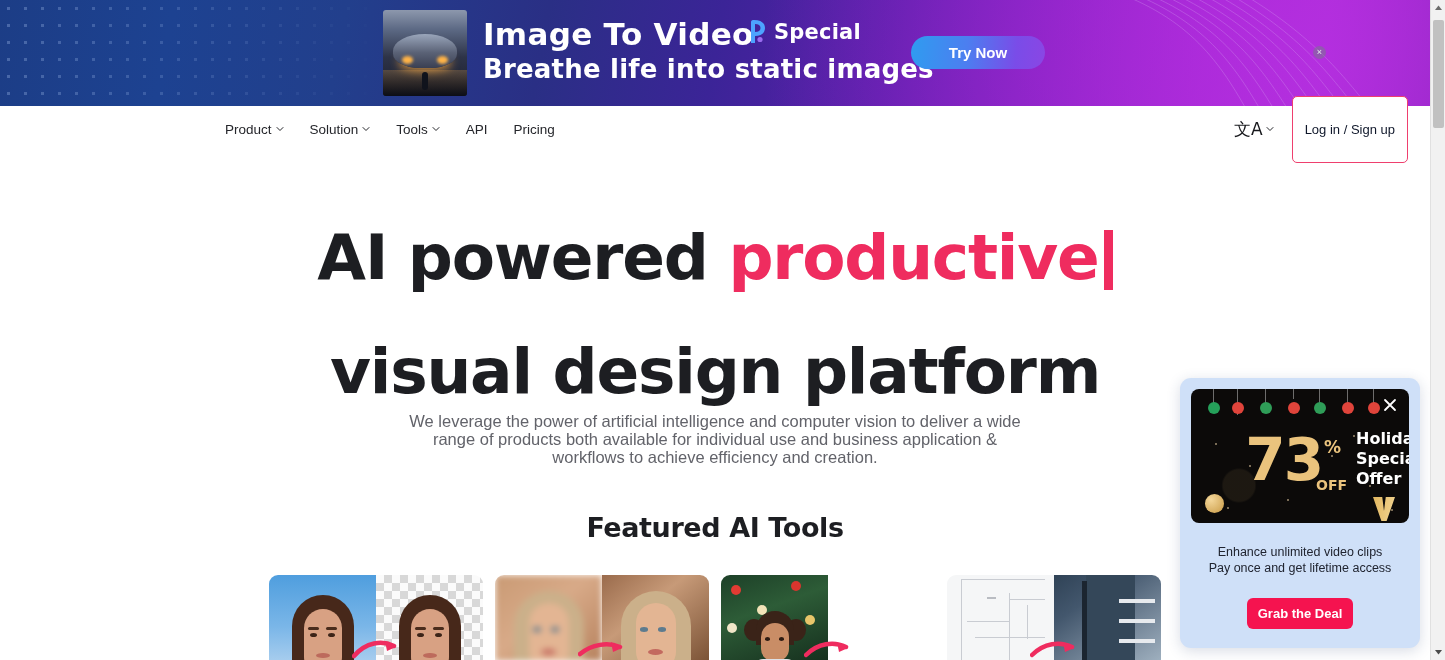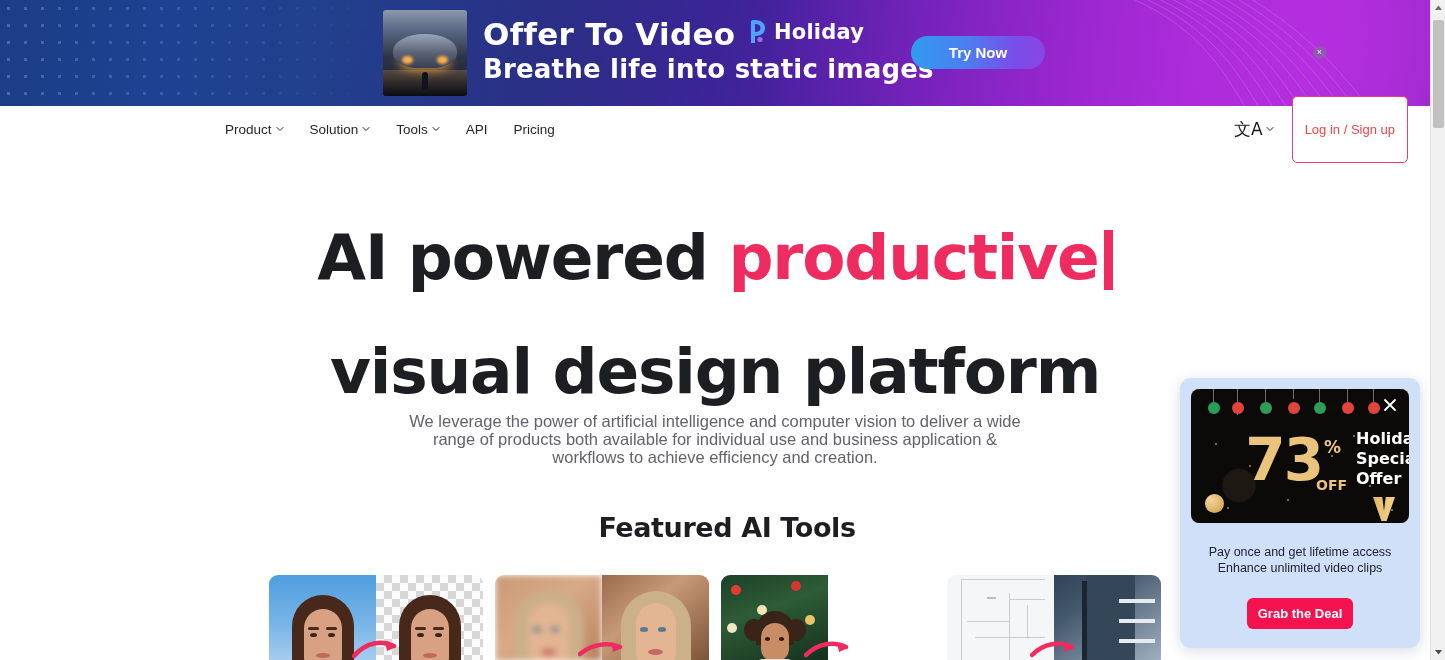--- a/index.html
+++ b/index.html
@@ -111,21 +111,21 @@
     position: absolute; right: 37px; top: 106px; height: 46px;
     display: flex; align-items: center; gap: 18px;
   }
   .lang { display: flex; align-items: center; gap: 3px; cursor: pointer; }
   .lang-glyph {
     font-size: 17px; color: #17181c; line-height: 1;
     font-family: "DejaVu Sans", sans-serif;
   }
   .login-btn {
     border: 1.2px solid #ef3f6e; border-radius: 5px;
-    padding: 25px 12px; background: #fff; color: #ef4444;
+    padding: 25px 12px; background: #fff; color: #0f172a;
     font-size: 13px; cursor: pointer; white-space: nowrap;
     font-family: "Liberation Sans", sans-serif;
   }
 
   
   .hero { position: absolute; left: 0; top: 152px; width: 1430px; }
   .hero h1 {
     text-align: center; color: #1d1e22;
     font-size: 63px; font-weight: 700; line-height: 1.02; letter-spacing: -1.2px;
     font-family: "DejaVu Sans", sans-serif;
@@ -141,21 +141,20 @@
     margin: 7px auto 0; width: 636px; text-align: center;
     font-size: 16.5px; line-height: 1.12; color: #62636a;
     font-family: "Liberation Sans", sans-serif;
   }
 
   
   .section-title {
     position: absolute; left: 0; top: 512px; width: 1430px; text-align: center;
     font-size: 27px; font-weight: 700; color: #1d1e22; letter-spacing: -.4px;
     font-family: "DejaVu Sans", sans-serif;
-    margin-left: 12px;
   }
   .cards { position: absolute; left: 269px; top: 575px; display: flex; gap: 12px; }
   .card {
     width: 214px; height: 86px; border-radius: 9px 9px 0 0;
     overflow: hidden; position: relative; cursor: pointer; display: flex;
   }
   .half { width: 50%; height: 100%; position: relative; overflow: hidden; }
   .checker {
     background-image:
       linear-gradient(45deg, #d8d8d8 25%, transparent 25%, transparent 75%, #d8d8d8 75%),
@@ -351,30 +350,30 @@
     </svg>
 
     <div class="ad-thumb">
       <div class="craft"></div>
       <div class="glow1"></div>
         <div class="glow2"></div>
       <div class="floor"></div>
       <div class="person"></div>
     </div>
 
-    <div class="ad-title">Offer To Video</div>
+    <div class="ad-title">Image To Video</div>
 
     <div class="ad-logo">
       <span class="ad-logo-mark">
         <svg width="19" height="25" viewBox="0 0 19 25">
           <path d="M3 24 L3 3 C3 1.5 4.2 1 6 1 C13 1 17 4 17 9 C17 14 13 17 7 17 L7 13 C10.5 13 12.5 11.5 12.5 9 C12.5 6.5 10.5 5 7 5 L7 24 Z" fill="#4da3ff"></path>
           <circle cx="12" cy="20.5" r="2.6" fill="#9b6cf0"></circle>
         </svg>
       </span>
-      <span class="ad-logo-text">Holiday</span>
+      <span class="ad-logo-text">Special</span>
     </div>
 
     <div class="ad-sub">Breathe life into static images</div>
     <button class="ad-cta">Try Now</button>
     <button class="ad-close">×</button>
   </div>
 
   <div class="nav"></div>
 
   <div class="nav-links">
@@ -557,22 +556,22 @@
       <div class="promo-head">Holiday Special Offer</div>
       <div class="promo-ball"></div>
       <div class="promo-ribbon"></div>
       <button class="promo-close">
         <svg width="16" height="16" viewBox="0 0 16 16">
             <path d="M3 3 L13 13 M13 3 L3 13" stroke="#ffffff" stroke-width="1.8" stroke-linecap="round"></path>
           </svg>
       </button>
     </div>
     <div class="promo-lines">
+      <div>Enhance unlimited video clips</div>
       <div>Pay once and get lifetime access</div>
-      <div>Enhance unlimited video clips</div>
     </div>
     <button class="promo-btn">Grab the Deal</button>
   </div>
 
   <div class="sb">
     <div class="sb-up">
       <svg width="15" height="16" viewBox="0 0 15 16">
           <path d="M7.5 5.5 L11 10 L4 10 Z" fill="#6b6b6b"></path>
         </svg>
     </div>

